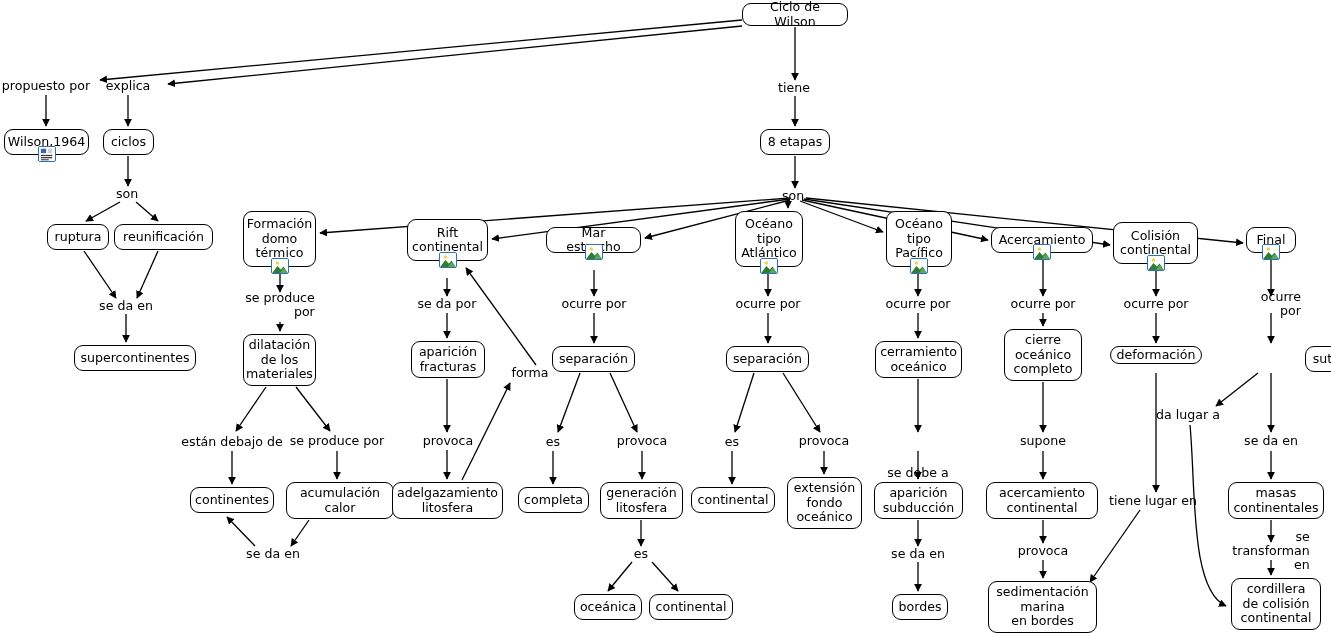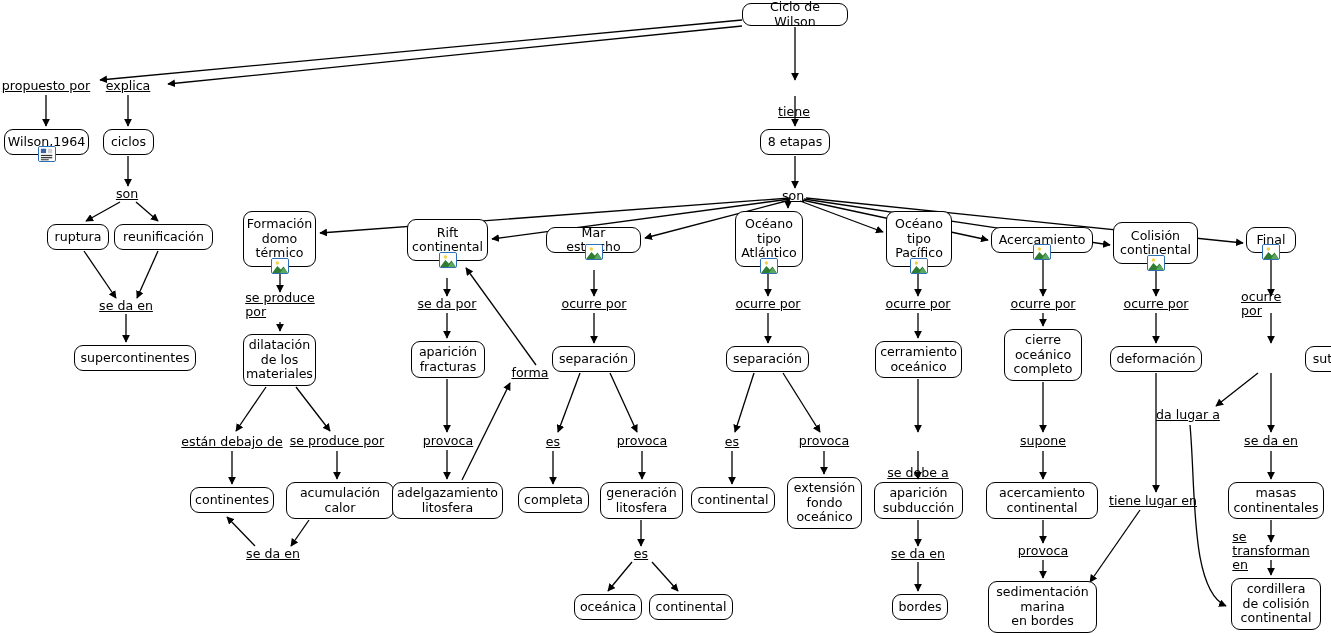--- a/index.html
+++ b/index.html
@@ -36,26 +36,25 @@
     align-items: center;
     justify-content: center;
     white-space: pre-line;
     padding: 7px 6px;
   }
   .linklabel {
     position: absolute;
     color: #000000;
     font-size: 12.6px;
     line-height: 14px;
-    text-align: left;
+    text-align: right;
     white-space: pre-line;
     background: transparent;
     transform: translate(-50%, -50%);
     pointer-events: auto;
-    text-decoration: underline;
   }
   .resicon {
     position: absolute;
     width: 18px;
     height: 16px;
     transform: translateX(-50%);
     border: 1.5px solid #2f6fb5;
     border-radius: 2px;
     background: #dfe9f5;
     box-sizing: border-box;
@@ -268,41 +267,41 @@
       <div class="node" style="left: 1113px; top: 222px; width: 85px; height: 42px;">Colisión
 continental</div>
       <div class="resicon" style="left: 1155.5px; top: 255px;">
         <svg viewBox="0 0 18 16">
           <rect x="0" y="0" width="18" height="16" fill="#ffffff"></rect>
           <circle cx="6" cy="4.5" r="2" fill="#f2d24a"></circle>
           <path d="M0 16 L6 8 L10 12 L13 8.5 L18 16 Z" fill="#2e7d32"></path>
           <path d="M9 16 L13 10 L18 16 Z" fill="#5aa85e"></path>
         </svg>
       </div>
-      <div class="node" style="left: 1110px; top: 346px; width: 92px; height: 26px;">deformación</div>
+      <div class="node" style="left: 1110px; top: 346px; width: 92px; height: 18px;">deformación</div>
       <div class="node" style="left: 1246px; top: 227px; width: 50px; height: 26px;">Final</div>
       <div class="resicon" style="left: 1271px; top: 244px;">
         <svg viewBox="0 0 18 16">
           <rect x="0" y="0" width="18" height="16" fill="#ffffff"></rect>
           <circle cx="6" cy="4.5" r="2" fill="#f2d24a"></circle>
           <path d="M0 16 L6 8 L10 12 L13 8.5 L18 16 Z" fill="#2e7d32"></path>
           <path d="M9 16 L13 10 L18 16 Z" fill="#5aa85e"></path>
         </svg>
       </div>
       <div class="node" style="left: 1305px; top: 346px; width: 56px; height: 26px;">sutura</div>
       <div class="node" style="left: 1228px; top: 482px; width: 96px; height: 37px;">masas
 continentales</div>
       <div class="node" style="left: 1231px; top: 578px; width: 90px; height: 52px;">cordillera
 de colisión
 continental</div>
     </div>
   <div id="label-layer">
       <div class="linklabel" style="left: 46px; top: 86px;">propuesto por</div>
       <div class="linklabel" style="left: 128px; top: 86px;">explica</div>
-      <div class="linklabel" style="left: 794px; top: 88px; margin-top: 24px;">tiene</div>
+      <div class="linklabel" style="left: 794px; top: 88px;">tiene</div>
       <div class="linklabel" style="left: 127px; top: 194px;">son</div>
       <div class="linklabel" style="left: 793px; top: 196px;">son</div>
       <div class="linklabel" style="left: 126px; top: 306px;">se da en</div>
       <div class="linklabel" style="left: 280px; top: 305px;">se produce
 por</div>
       <div class="linklabel" style="left: 232px; top: 442px;">están debajo de</div>
       <div class="linklabel" style="left: 337px; top: 441px;">se produce por</div>
       <div class="linklabel" style="left: 273px; top: 554px;">se da en</div>
       <div class="linklabel" style="left: 447px; top: 304px;">se da por</div>
       <div class="linklabel" style="left: 448px; top: 441px;">provoca</div>

